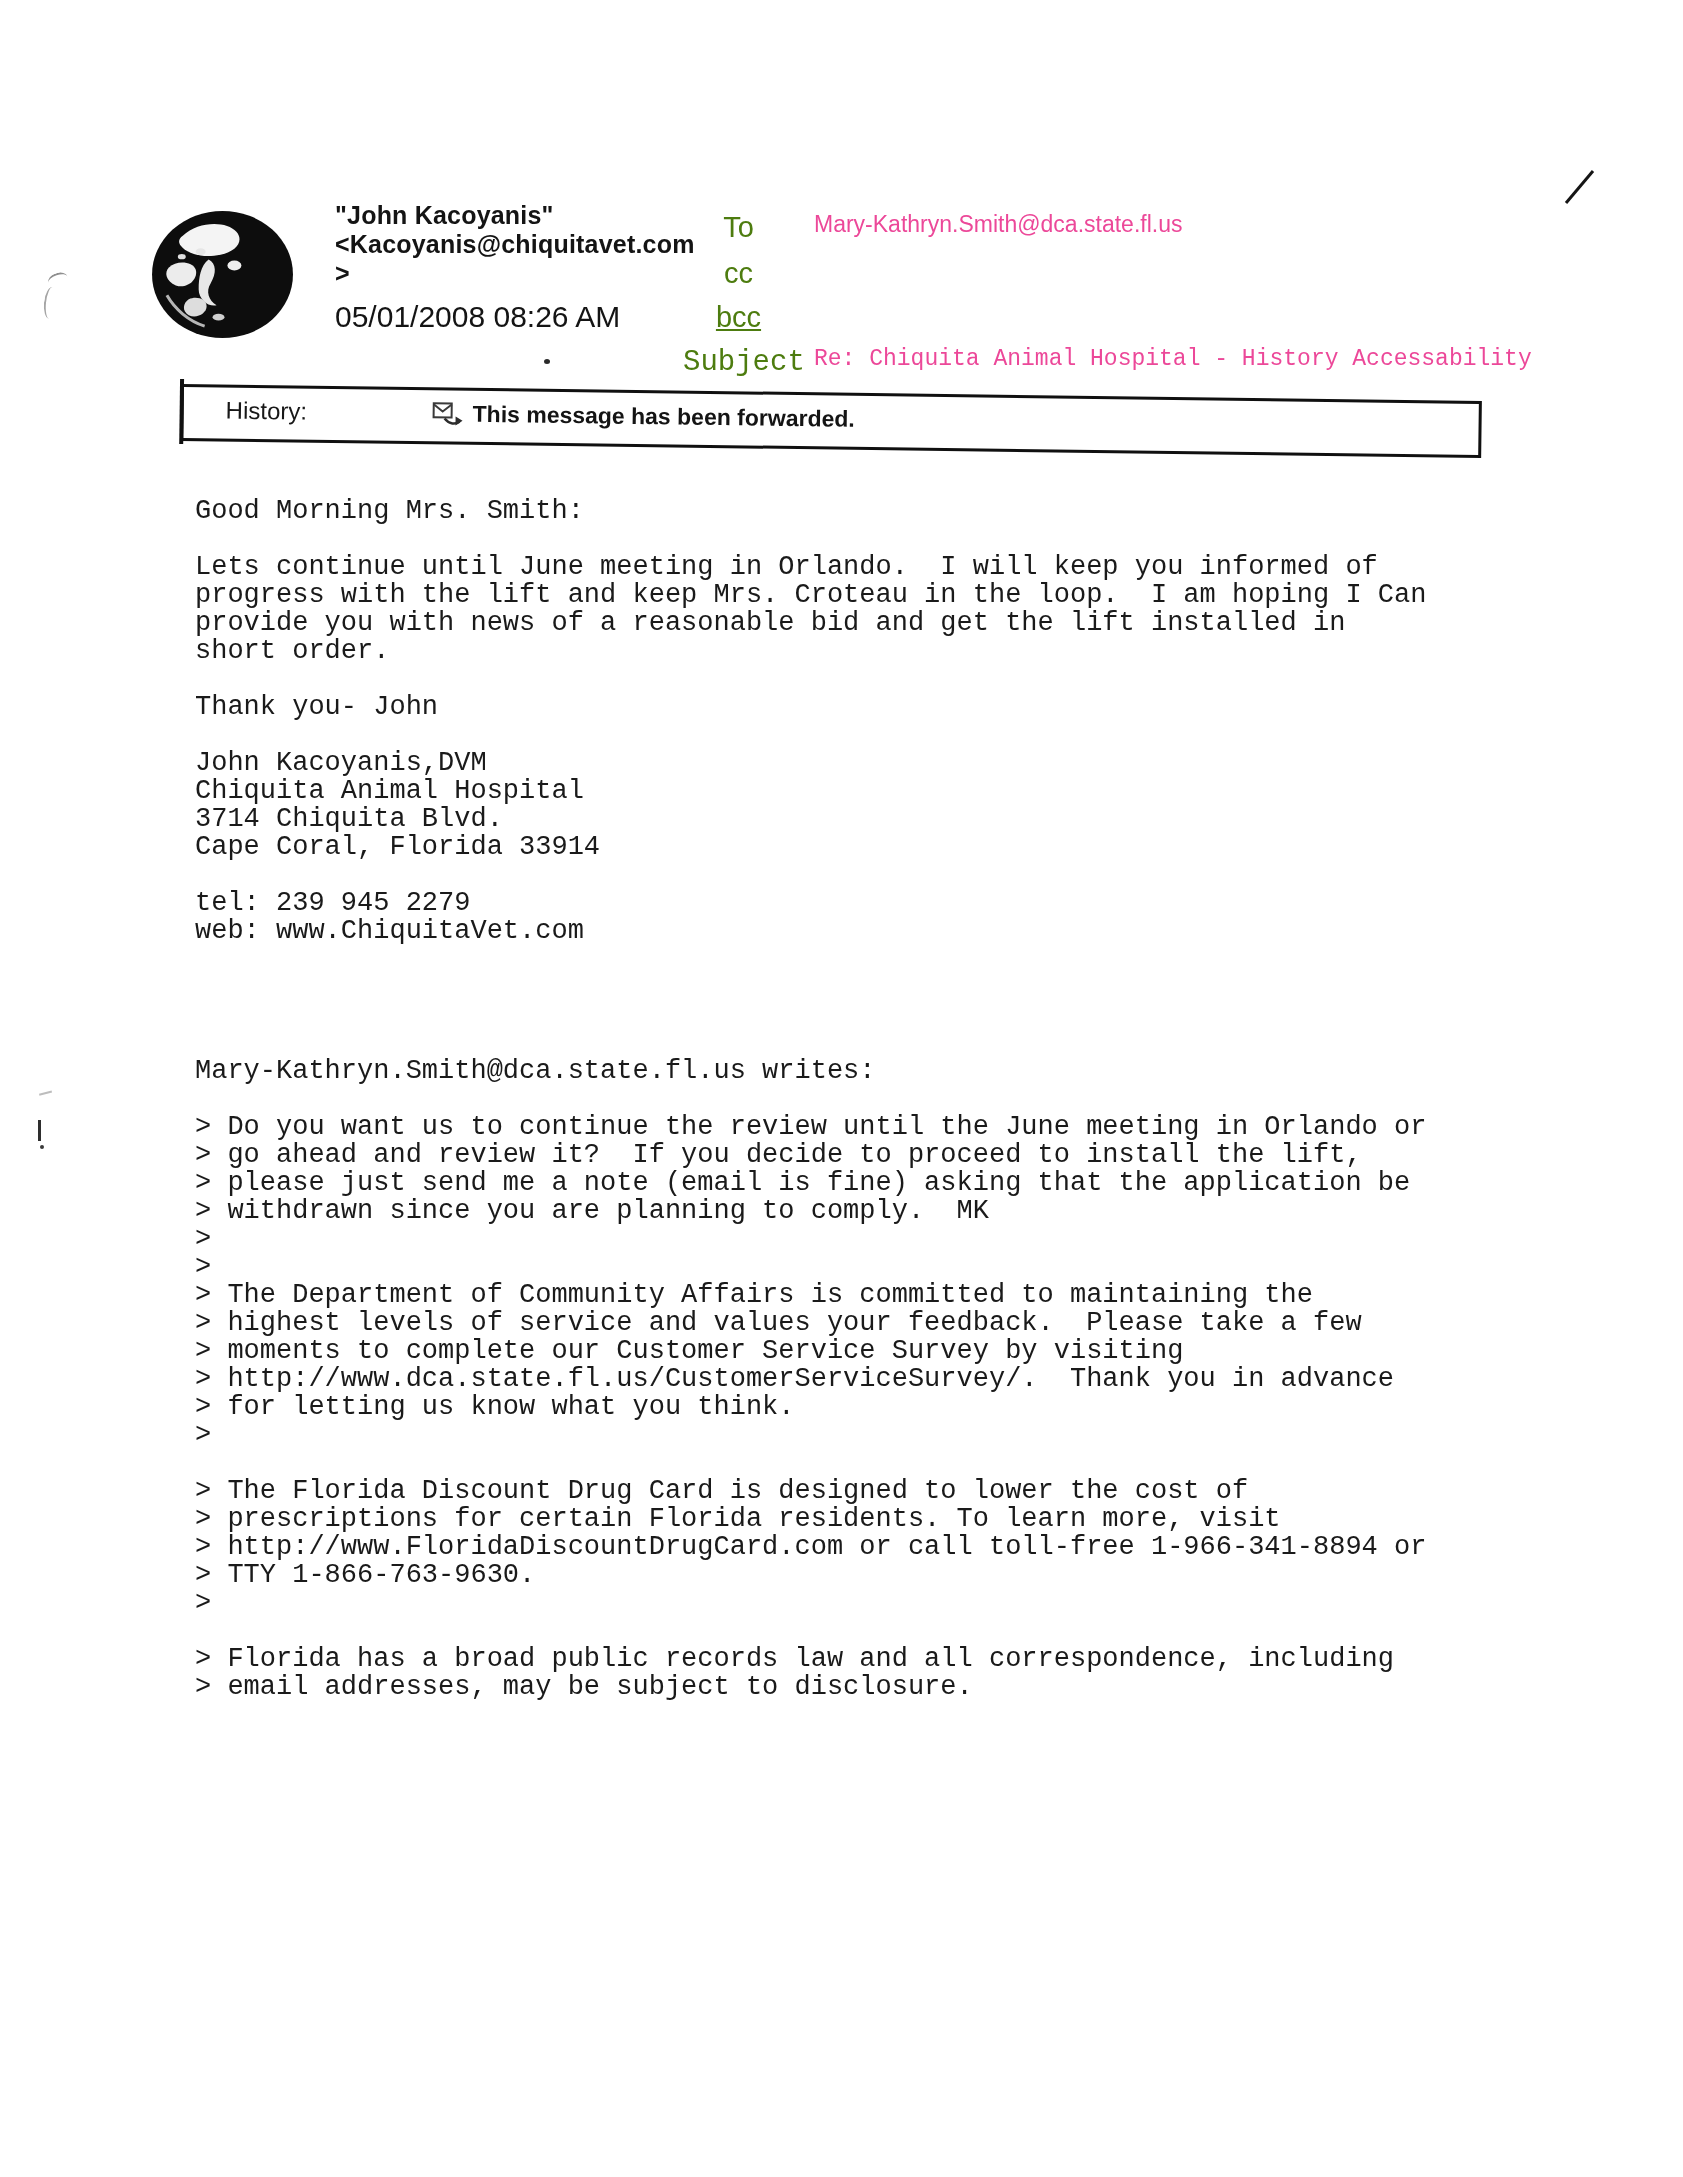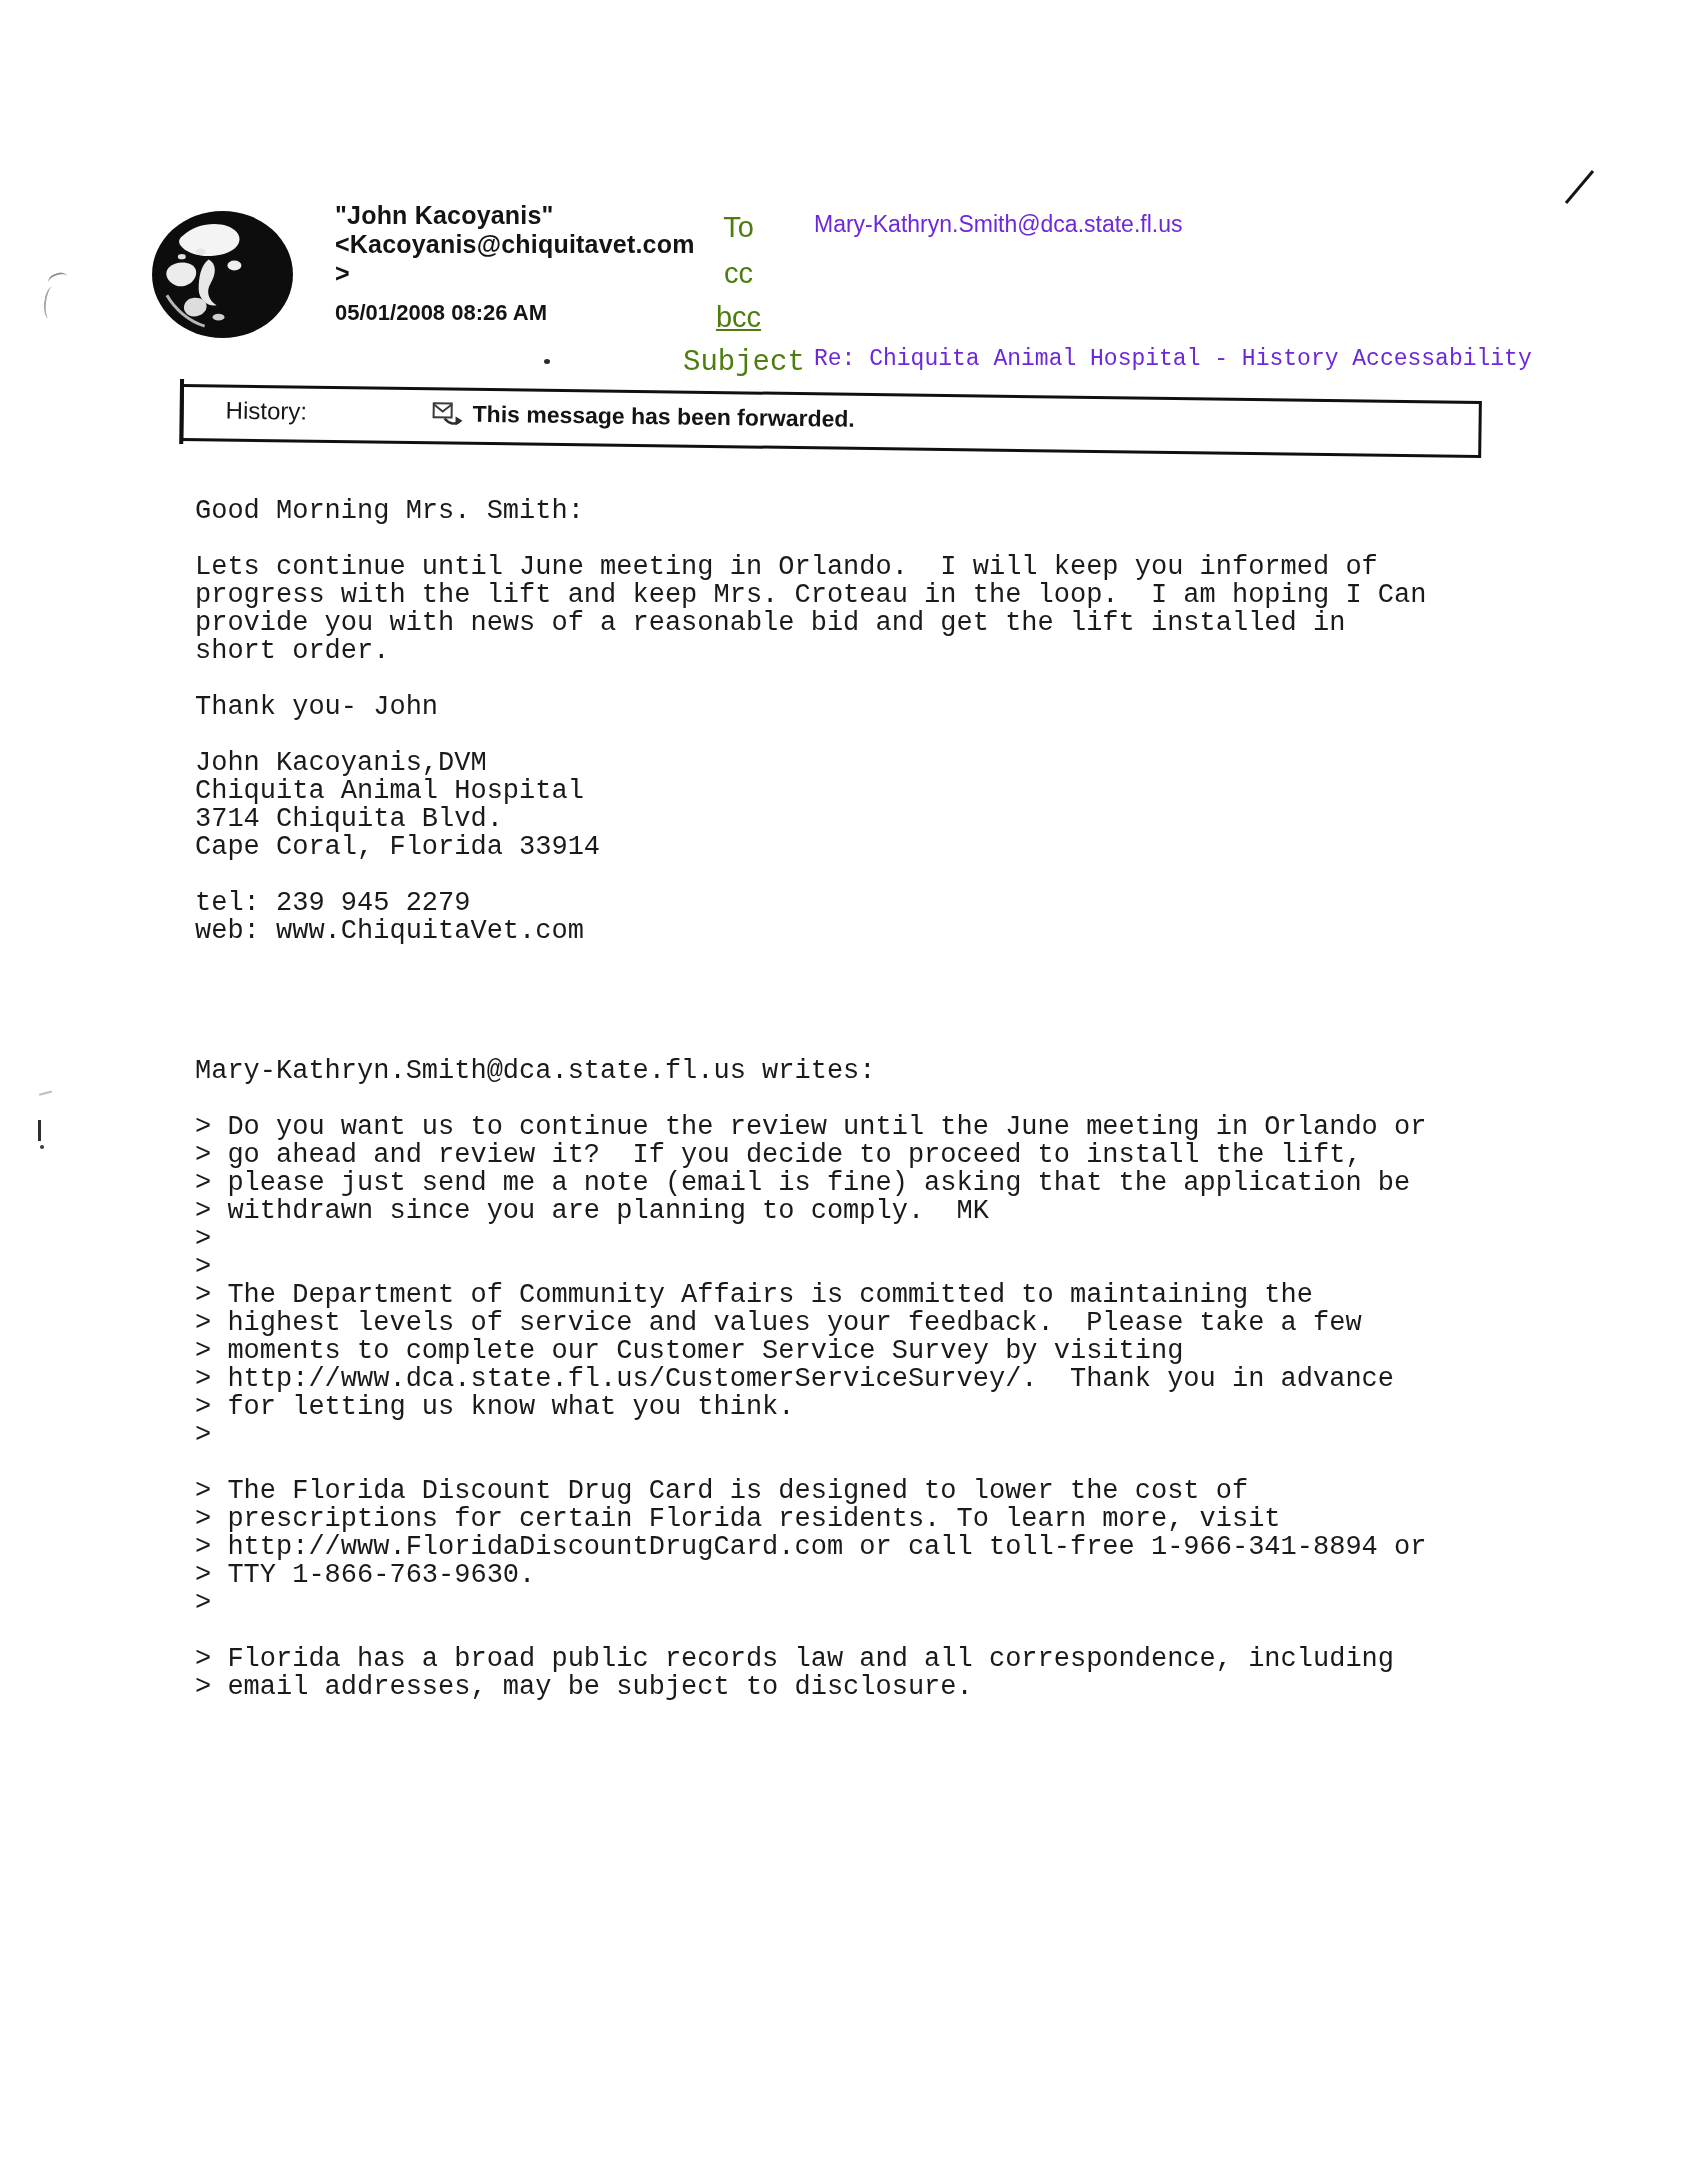--- a/index.html
+++ b/index.html
@@ -9,23 +9,23 @@
     position:relative;
     font-family:"Liberation Sans", sans-serif;
     color:#161616;
     overflow:hidden;
   }
   .abs{position:absolute;}
 
   
   .globe{left:149px;top:208px;}
   .sender-block{left:335px;top:201px;font-size:25px;line-height:29px;font-weight:700;color:#141414;letter-spacing:0.2px;}
-  .sender-date{left:335px;top:300px;font-size:22px;font-weight:700;color:#141414;}
+  .sender-date{left:335px;top:300px;font-size:30px;font-weight:400;color:#141414;}
   .fld-label{width:111px;text-align:center;left:683px;font-size:29px;color:#4d7c0f;}
-  .fld-value{left:814px;font-size:23px;color:#6d28d9;}
+  .fld-value{left:814px;font-size:23px;color:#ec4899;}
   .row-to{top:211px;} .row-cc{top:257px;} .row-bcc{top:301px;text-decoration:underline;} .row-subject{top:346px;font-family:Liberation Mono, monospace;}
 
   
   .history-bar{
     left:181px;top:384px;width:1295px;height:51px;
     border:3px solid #101010;
     transform:rotate(.75deg);
     transform-origin:left top;
     background:#fff;
   }

